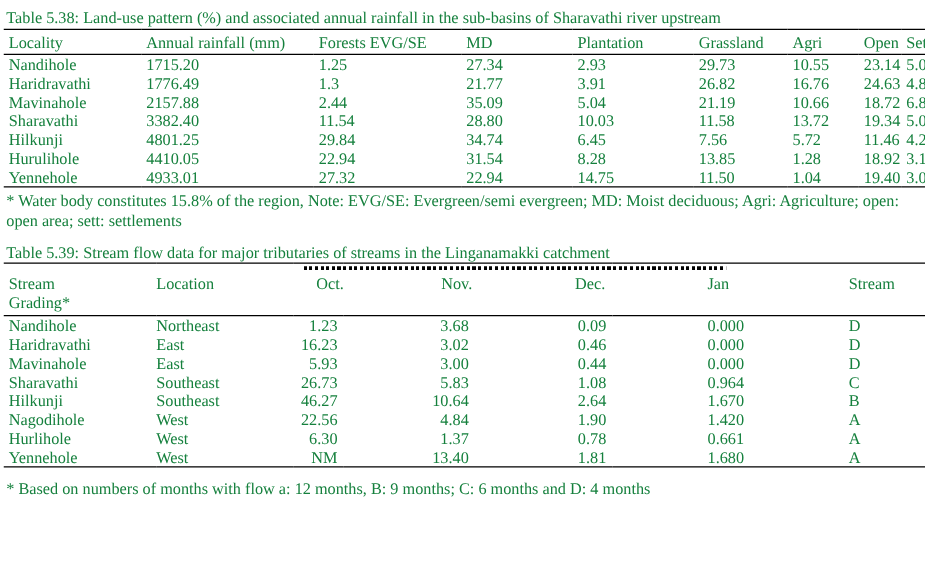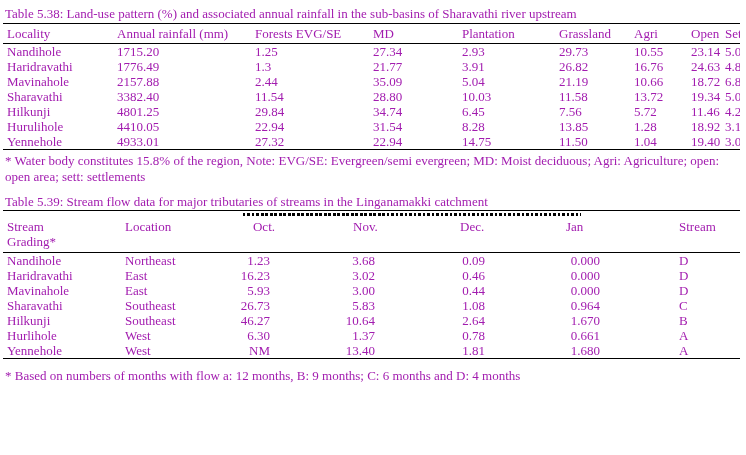--- a/index.html
+++ b/index.html
@@ -1,18 +1,18 @@
 <!DOCTYPE html>
 <html><head>
 <meta charset="utf-8">
 <style>
   html,body{margin:0;padding:0;background:#fff;}
   .page{
     width:740px;height:455px;box-sizing:border-box;
-    background:#ffffff;color:#a21caf;
+    background:#ffffff;color:#15803d;
     font-family:"Liberation Serif","DejaVu Serif",serif;
     font-size:13px;
     padding:6px 3px 0 3px;
     overflow:hidden;
   }
   .t-title{line-height:15px;padding-left:2px;margin-bottom:2px;white-space:nowrap;}
   .t2{margin-top:10px;margin-bottom:1px;}
   table{border-collapse:collapse;table-layout:fixed;width:740px;}
   th{font-weight:normal;text-align:left;}
   th,td{white-space:nowrap;overflow:visible;}
@@ -34,21 +34,21 @@
   #t539 tr.hdr th{border-bottom:1.5px solid #000;padding-bottom:3px;}
   #t539 th.h-stream1, #t539 tbody td:first-child{padding-left:4px;}
   #t539 th.h-oct{padding-left:8px;text-align:right;}
   #t539 th.h-nov{padding-left:78px;}
   #t539 th.h-dec{padding-left:80px;}
   #t539 th.h-jan{padding-left:76px;}
   #t539 th.h-grade{padding-left:79px;}
   #t539 tbody td:nth-child(3),
   #t539 tbody td:nth-child(4),
   #t539 tbody td:nth-child(5){text-align:right;padding-right:5px;}
-  #t539 tbody td:nth-child(6){padding-left:76px;text-align:right;}
+  #t539 tbody td:nth-child(6){padding-left:76px;}
   #t539 tbody td:nth-child(7){padding-left:79px;}
 </style>
 </head>
 <body>
 
 <div class="page">
 
   <div class="t-title">Table 5.38: Land-use pattern (%) and associated annual rainfall in the sub-basins of Sharavathi river upstream</div>
 
   <table id="t538">
@@ -233,20 +233,29 @@
         <tr>
           <td>Hilkunji</td>
           <td>Southeast</td>
           <td>46.27</td>
           <td>10.64</td>
           <td>2.64</td>
           <td>1.670</td>
           <td>B</td>
         </tr>
         <tr>
+          <td>Nagodihole</td>
+          <td>West</td>
+          <td>22.56</td>
+          <td>4.84</td>
+          <td>1.90</td>
+          <td>1.420</td>
+          <td>A</td>
+        </tr>
+        <tr>
           <td>Hurlihole</td>
           <td>West</td>
           <td>6.30</td>
           <td>1.37</td>
           <td>0.78</td>
           <td>0.661</td>
           <td>A</td>
         </tr>
         <tr>
           <td>Yennehole</td>

